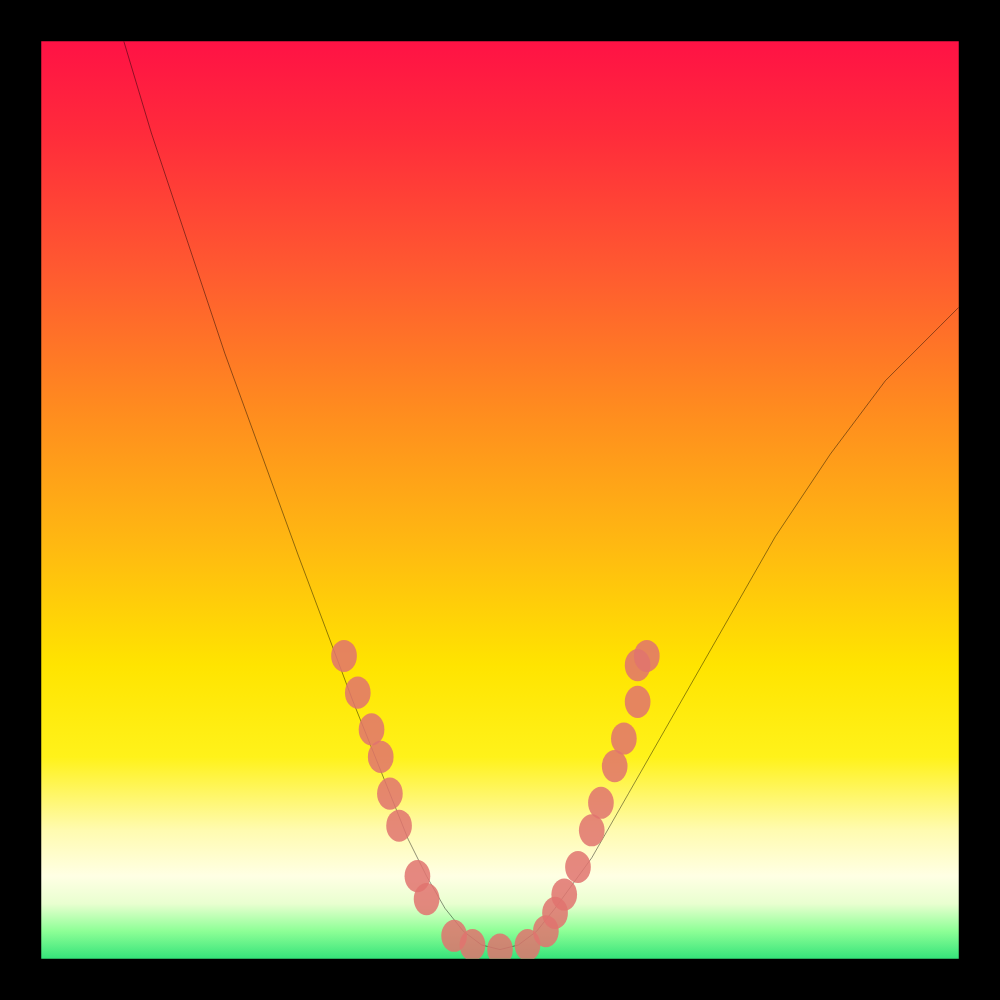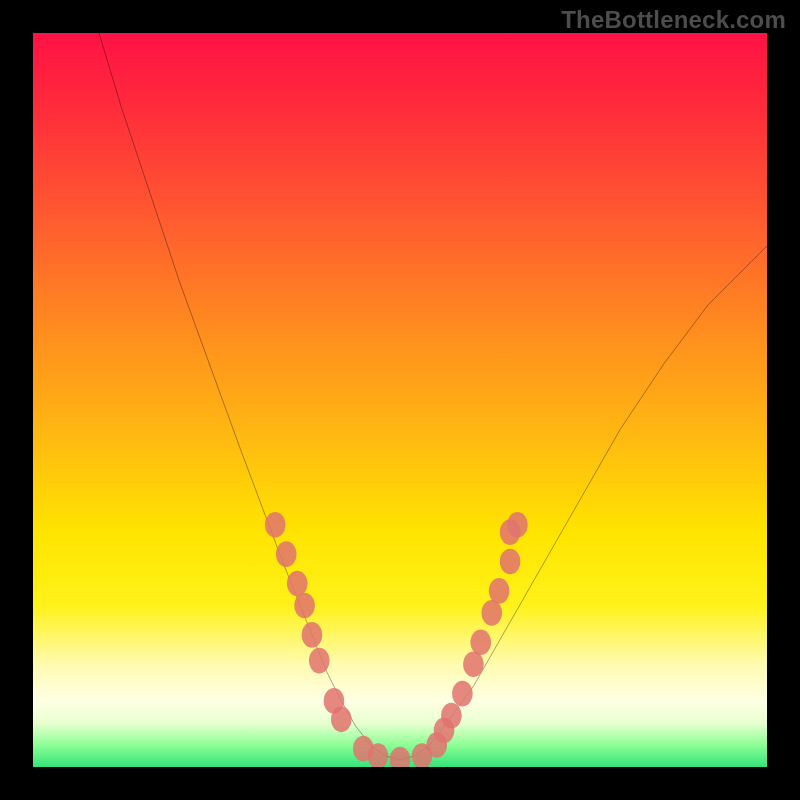--- a/index.html
+++ b/index.html
@@ -61,21 +61,20 @@
     position: absolute;
     inset: 0;
     width: 100%;
     height: 100%;
   }
 </style>
 </head>
 <body>
 
 <div class="frame">
-  <div class="watermark">TheBottleneck.com</div>
 
   <div class="plot">
     <div class="gradient"></div>
 
     <svg class="curve" viewBox="0 0 100 100" preserveAspectRatio="none">
       <path id="curve-path" fill="none" stroke="#000000" stroke-width="0.35" vector-effect="non-scaling-stroke" d="M9.00 0.00 L12.00 10.00 L16.00 22.00 L20.00 34.00 L24.00 45.00 L28.00 56.00 L31.00 64.00 L34.00 72.00 L36.00 77.00 L38.00 82.00 L40.00 87.00 L42.00 91.00 L44.00 94.50 L46.00 97.00 L48.00 98.50 L50.00 99.00 L52.00 98.50 L54.00 97.00 L56.00 94.50 L60.00 89.00 L64.00 82.00 L68.00 75.00 L72.00 68.00 L76.00 61.00 L80.00 54.00 L86.00 45.00 L92.00 37.00 L98.00 31.00 L100.00 29.00"></path>
       <g id="marker-group">
           <ellipse cx="33.00" cy="67.00" rx="1.4" ry="1.75" fill="#e0736f" fill-opacity="0.85"></ellipse>
           <ellipse cx="34.50" cy="71.00" rx="1.4" ry="1.75" fill="#e0736f" fill-opacity="0.85"></ellipse>
           <ellipse cx="36.00" cy="75.00" rx="1.4" ry="1.75" fill="#e0736f" fill-opacity="0.85"></ellipse>

